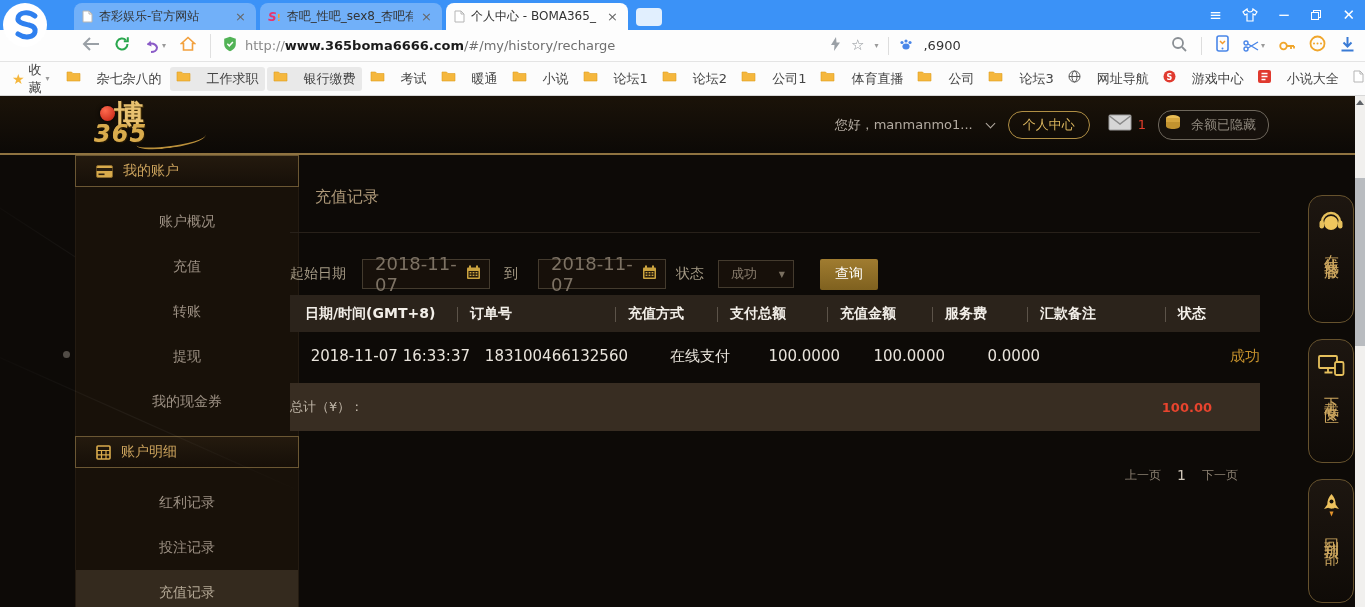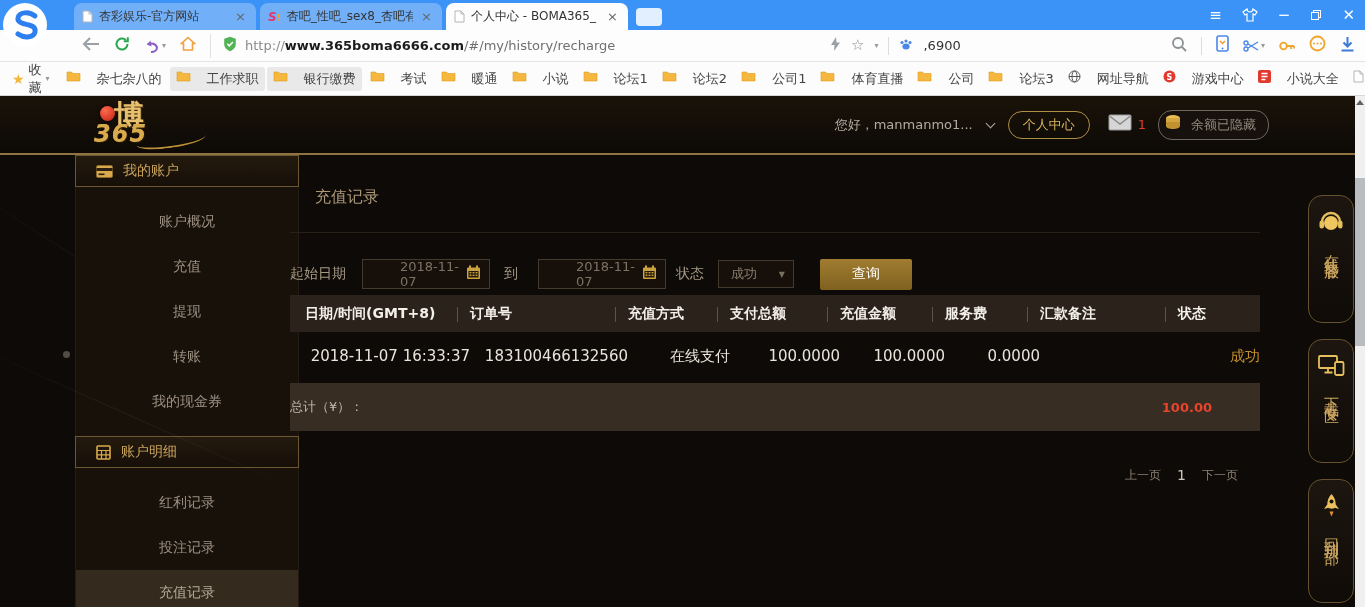--- a/index.html
+++ b/index.html
@@ -72,26 +72,26 @@
   .side-item.active { background:#342a1e; color:#b3a globalization; color:#b5a996; }
   .side-items.last { padding-bottom:0; }
   .side-item.grow { height:86px; }
 
   .content { position:absolute; left:290px; top:0; width:970px; height:452px; }
   .page-title { margin:32px 0 0 25px; font-size:16px; color:#ad9878; height:20px; }
   .content-divider { margin-top:25px; height:1px; background:#28211a; }
   .filter-row { display:flex; align-items:center; margin-top:25px; height:32px; }
   .f-label { font-size:14px; color:#a59a85; white-space:nowrap; }
   .date-input { display:flex; align-items:center; justify-content:space-between; width:128px; height:30px; margin:0 10px 0 16px; padding:0 8px 0 12px; background:#17100a; border:1px solid #443b2e; }
-  .date-input .dval { font-size:13px; color:#7d7264;margin-left:25px; }
+  .date-input .dval { font-size:18px; color:#7d7264; }
   .to-label { margin:0 4px; }
   .status-select { display:flex; align-items:center; justify-content:space-between; width:76px; height:28px; margin:0 14px 0 14px; padding:0 8px 0 12px; background:#17100a; border:1px solid #443b2e; }
   .status-select .sval { font-size:13px; color:#8a7e6e; }
   .caret-down { font-size:8px; color:#7a6f60; }
-  .query-btn { width:92px; height:31px; margin-left:12px; background:linear-gradient(#a07c30,#7f611f); border:none; color:#fff; font-size:14px; border-radius:2px; font-family:inherit; }
+  .query-btn { width:58px; height:31px; margin-left:12px; background:linear-gradient(#a07c30,#7f611f); border:none; color:#fff; font-size:14px; border-radius:2px; font-family:inherit; }
 
   .grid-table { margin-top:5px; }
   .trow { display:grid; grid-template-columns:165px 158px 102px 110px 105px 95px 138px 1fr; padding-left:15px; }
   .trow.head { background:#2b231b; height:37px; align-items:center; }
   .hcell { position:relative; font-size:14px; font-weight:bold; color:#f3efe9; padding-left:0; }
   .hcell + .hcell::before { content:''; position:absolute; left:-13px; top:2px; width:1px; height:15px; background:#5c5349; }
   .trow.data { height:48px; align-items:center; }
   .dcell { font-size:15px; color:#e9e4dc;text-align:right; }
   .dcell.status { color:#c28f2c; }
 
@@ -445,22 +445,22 @@
               <rect x="0.5" y="0.5" width="16" height="12" rx="1.5" fill="#d9ab4c" stroke="#8a6a2c"></rect>
               <rect x="0.5" y="3" width="16" height="3" fill="#2a1f10"></rect>
               <rect x="2.5" y="8.5" width="6" height="1.6" fill="#2a1f10"></rect>
             </svg>
           </span>
           <span>我的账户</span>
         </div>
         <div class="side-items">
           <div class="side-item">账户概况</div>
           <div class="side-item">充值</div>
+          <div class="side-item">转账</div>
           <div class="side-item">提现</div>
-          <div class="side-item">转账</div>
           <div class="side-item">我的现金券</div>
         </div>
         <div class="side-sec-header">
           <span style="display: flex;">
             <svg width="15" height="15" viewBox="0 0 15 15">
               <rect x="1" y="1" width="13" height="13" rx="1" fill="none" stroke="#d9ab4c" stroke-width="1.6"></rect>
               <path d="M1 5.5h13M5.5 5.5v8.5M10 5.5v8.5M1 9.8h13" stroke="#d9ab4c" stroke-width="1.2"></path>
             </svg>
           </span>
           <span>账户明细</span>

